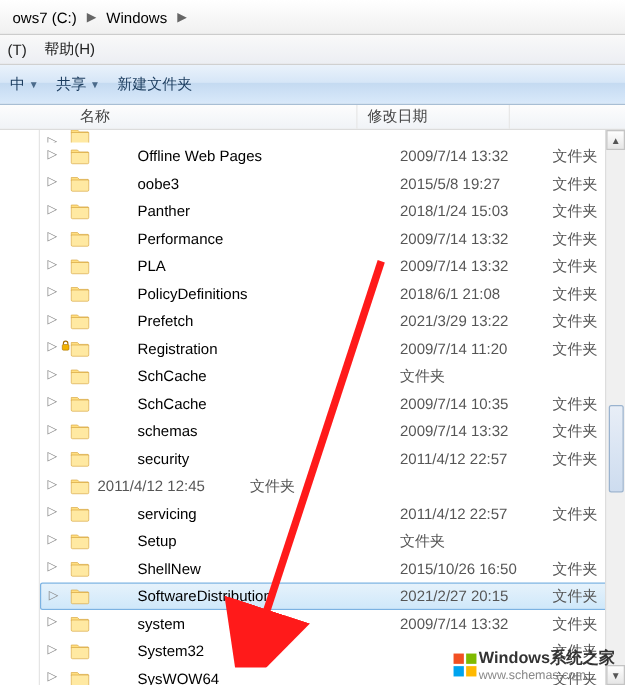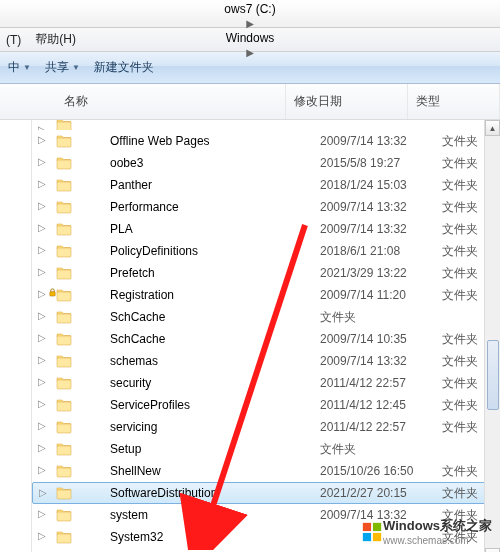--- a/index.html
+++ b/index.html
@@ -1,29 +1,29 @@
 <!DOCTYPE html>
 <html><head>
   <meta charset="utf-8">
   <style>
     * { margin: 0; padding: 0; box-sizing: border-box; font-family: "Microsoft YaHei", "Segoe UI", Tahoma, sans-serif; }
     body { width: 500px; height: 552px; overflow: hidden; background: #fff; font-size: 12px; color: #000; position: relative; }
 
-    .breadcrumb-bar { height: 28px; background: linear-gradient(#fff, #f0f0f0); border-bottom: 1px solid #ccc; display: flex; align-items: center; padding: 0 4px; flex-direction: column; }
+    .breadcrumb-bar { height: 28px; background: linear-gradient(#fff, #f0f0f0); border-bottom: 1px solid #ccc; display: flex; align-items: center; padding: 0 4px; }
     .bc-item { padding: 2px 6px; cursor: default; }
     .bc-sep { color: #666; font-size: 10px; padding: 0 2px; }
 
     .menu-bar { height: 24px; background: linear-gradient(#f9f9f9, #eceef3); border-bottom: 1px solid #d0d0d0; display: flex; align-items: center; padding: 0 6px; gap: 14px; }
     .menu-item { cursor: default; color: #222; }
 
     .toolbar { height: 32px; background: linear-gradient(#eaf2fb, #d6e6f7 45%, #c4daf1 46%, #d9e9fa); border-bottom: 1px solid #a8bed4; display: flex; align-items: center; padding: 0 8px; gap: 14px; color: #1a3b5d; }
     .tool-btn { display: flex; align-items: center; gap: 3px; cursor: default; }
     .tool-btn .drop { font-size: 8px; color: #4a6a8a; }
 
-    .column-header { height: 36px; background: linear-gradient(#fdfdfd, #f0f3f7); border-bottom: 1px solid #dcdcdc; display: flex; align-items: center; color: #444; position: relative; }
+    .column-header { height: 20px; background: linear-gradient(#fdfdfd, #f0f3f7); border-bottom: 1px solid #dcdcdc; display: flex; align-items: center; color: #444; position: relative; }
     .col { padding: 0 8px; border-right: 1px solid #e8e8e8; height: 100%; display: flex; align-items: center; }
     .col-name { flex: 0 0 286px; }
     .col-date { flex: 0 0 122px; }
     .col-type { flex: 1; }
 
     .file-area { display: flex; height: calc(552px - 28px - 24px - 32px - 24px); position: relative; }
     .sidebar-space { width: 32px; background: #fff; border-right: 1px solid #e5e5e5; }
     .file-list { flex: 1; overflow: hidden; background: #fff; position: relative; }
 
     .row { display: flex; align-items: center; height: 22px; padding-left: 24px; position: relative; }
@@ -73,21 +73,20 @@
       <span class="drop">▼</span>
     </span>
   <span class="tool-btn">
       <span>新建文件夹</span>
     </span>
 </div>
 
 <div class="column-header">
   <div class="col col-name" style="padding-left:64px">名称</div>
   <div class="col col-date">修改日期</div>
-  <div class="col col-type">类型</div>
 </div>
 
 <div class="file-area">
   <div class="sidebar-space"></div>
   <div class="file-list" id="file-list">
 
     <div class="row" style="height: 10px; overflow: hidden;">
         <span class="tree-toggle">▷</span>
         <span class="icon">
           <svg style="display: block;" class="folder-svg" viewBox="0 0 16 16" width="16" height="16">
@@ -247,21 +246,20 @@
         <span class="type">文件夹</span>
       </div>
       <div class="row">
         <span class="tree-toggle">▷</span>
         <span class="icon">
           <svg style="display: block;" class="folder-svg" viewBox="0 0 16 16" width="16" height="16">
   <path class="tab" d="M1 3 h5 l1.5 1.5 h7 v1 h-13.5 z"></path>
   <path class="body" d="M1 5 h14 v8 a1 1 0 0 1 -1 1 h-12 a1 1 0 0 1 -1 -1 z"></path>
 </svg>
         </span>
-        <span class="name">ServiceProfiles</span>
         <span class="date">2011/4/12 12:45</span>
         <span class="type">文件夹</span>
       </div>
       <div class="row">
         <span class="tree-toggle">▷</span>
         <span class="icon">
           <svg style="display: block;" class="folder-svg" viewBox="0 0 16 16" width="16" height="16">
   <path class="tab" d="M1 3 h5 l1.5 1.5 h7 v1 h-13.5 z"></path>
   <path class="body" d="M1 5 h14 v8 a1 1 0 0 1 -1 1 h-12 a1 1 0 0 1 -1 -1 z"></path>
 </svg>

